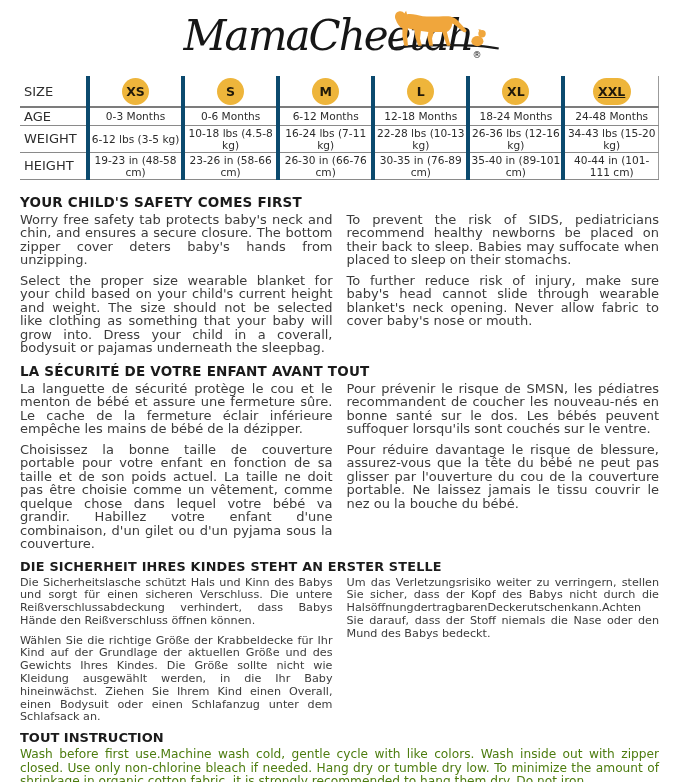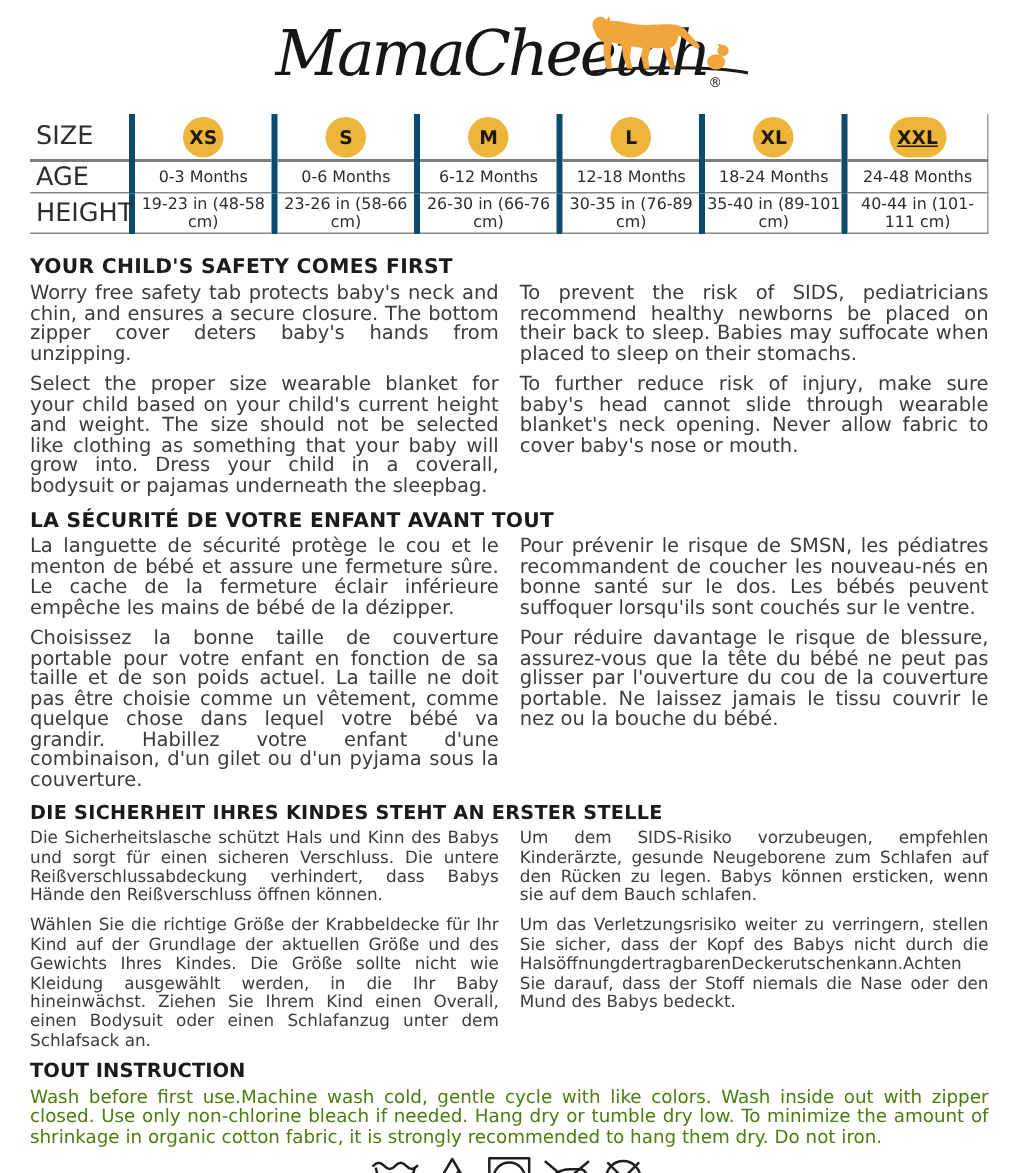--- a/index.html
+++ b/index.html
@@ -17,21 +17,21 @@
     font-family:"DejaVu Serif","Liberation Serif",serif;
     font-style:italic; font-size:42px; line-height:60px;
     color:#161616; letter-spacing:-2px;
   }
   .logo-reg { font-size:9px; color:#161616; vertical-align:-8px; }
   .cheetah-svg { position:absolute; right:-6px; top:0px; width:112px; height:50px; }
 
   
   .size-table { width:100%; border-collapse:collapse; margin-top:6px; table-layout:fixed; }
   .size-table th.rowlab {
-    width:68px; text-align:left; font-weight:normal; font-size:17px;
+    width:68px; text-align:left; font-weight:normal; font-size:13px;
     color:#2d2d2d; padding-left:4px;
   }
   .size-table td {
     text-align:center; font-size:10.6px; color:#2c2c2c;
     border-left:4px solid #0c4a6e; padding:1px 0;
   }
   .size-table td:last-child { border-right:1px solid #9b9b9b; }
   .size-table tr.hdr th, .size-table tr.hdr td { border-bottom:2px solid #7c7c7c; height:31px; }
   .size-table tr.datarow th, .size-table tr.datarow td { border-bottom:1.6px solid #8a8a8a; height:18px; }
   .badge {
@@ -101,20 +101,29 @@
     <tr class="datarow">
       <th class="rowlab">AGE</th>
       <td>0-3 Months</td>
       <td>0-6 Months</td>
       <td>6-12 Months</td>
       <td>12-18 Months</td>
       <td>18-24 Months</td>
       <td>24-48 Months</td>
     </tr>
     <tr class="datarow">
+      <th class="rowlab">WEIGHT</th>
+      <td>6-12 lbs (3-5 kg)</td>
+      <td>10-18 lbs (4.5-8 kg)</td>
+      <td>16-24 lbs (7-11 kg)</td>
+      <td>22-28 lbs (10-13 kg)</td>
+      <td>26-36 lbs (12-16 kg)</td>
+      <td>34-43 lbs (15-20 kg)</td>
+    </tr>
+    <tr class="datarow">
       <th class="rowlab">HEIGHT</th>
       <td>19-23 in (48-58 cm)</td>
       <td>23-26 in (58-66 cm)</td>
       <td>26-30 in (66-76 cm)</td>
       <td>30-35 in (76-89 cm)</td>
       <td>35-40 in (89-101 cm)</td>
       <td>40-44 in (101-111 cm)</td>
     </tr>
   </tbody>
     </table>
@@ -148,21 +157,20 @@
   </section>
 
   <section class="lang de">
     <h2>DIE SICHERHEIT IHRES KINDES STEHT AN ERSTER STELLE</h2>
     <div class="cols">
       <div class="col">
         <p>Die Sicherheitslasche schützt Hals und Kinn des Babys und sorgt für einen sicheren Verschluss. Die untere Reißverschlussabdeckung verhindert, dass Babys Hände den Reißverschluss öffnen können.</p>
         <p>Wählen Sie die richtige Größe der Krabbeldecke für Ihr Kind auf der Grundlage der aktuellen Größe und des Gewichts Ihres Kindes. Die Größe sollte nicht wie Kleidung ausgewählt werden, in die Ihr Baby hineinwächst. Ziehen Sie Ihrem Kind einen Overall, einen Bodysuit oder einen Schlafanzug unter dem Schlafsack an.</p>
       </div>
       <div class="col">
-        <p>Um dem SIDS-Risiko vorzubeugen, empfehlen Kinderärzte, gesunde Neugeborene zum Schlafen auf den Rücken zu legen. Babys können ersticken, wenn sie auf dem Bauch schlafen.</p>
         <p>Um das Verletzungsrisiko weiter zu verringern, stellen Sie sicher, dass der Kopf des Babys nicht durch die HalsöffnungdertragbarenDeckerutschenkann.Achten Sie darauf, dass der Stoff niemals die Nase oder den Mund des Babys bedeckt.</p>
       </div>
     </div>
   </section>
 
   <section class="care">
     <h2>TOUT INSTRUCTION</h2>
     <p class="care-text">Wash before first use.Machine wash cold, gentle cycle with like colors. Wash inside out with zipper closed. Use only non-chlorine bleach if needed. Hang dry or tumble dry low. To minimize the amount of shrinkage in organic cotton fabric, it is strongly recommended to hang them dry. Do not iron.</p>
     <div class="symbols">
       <svg viewBox="0 0 36 36" aria-hidden="true">

